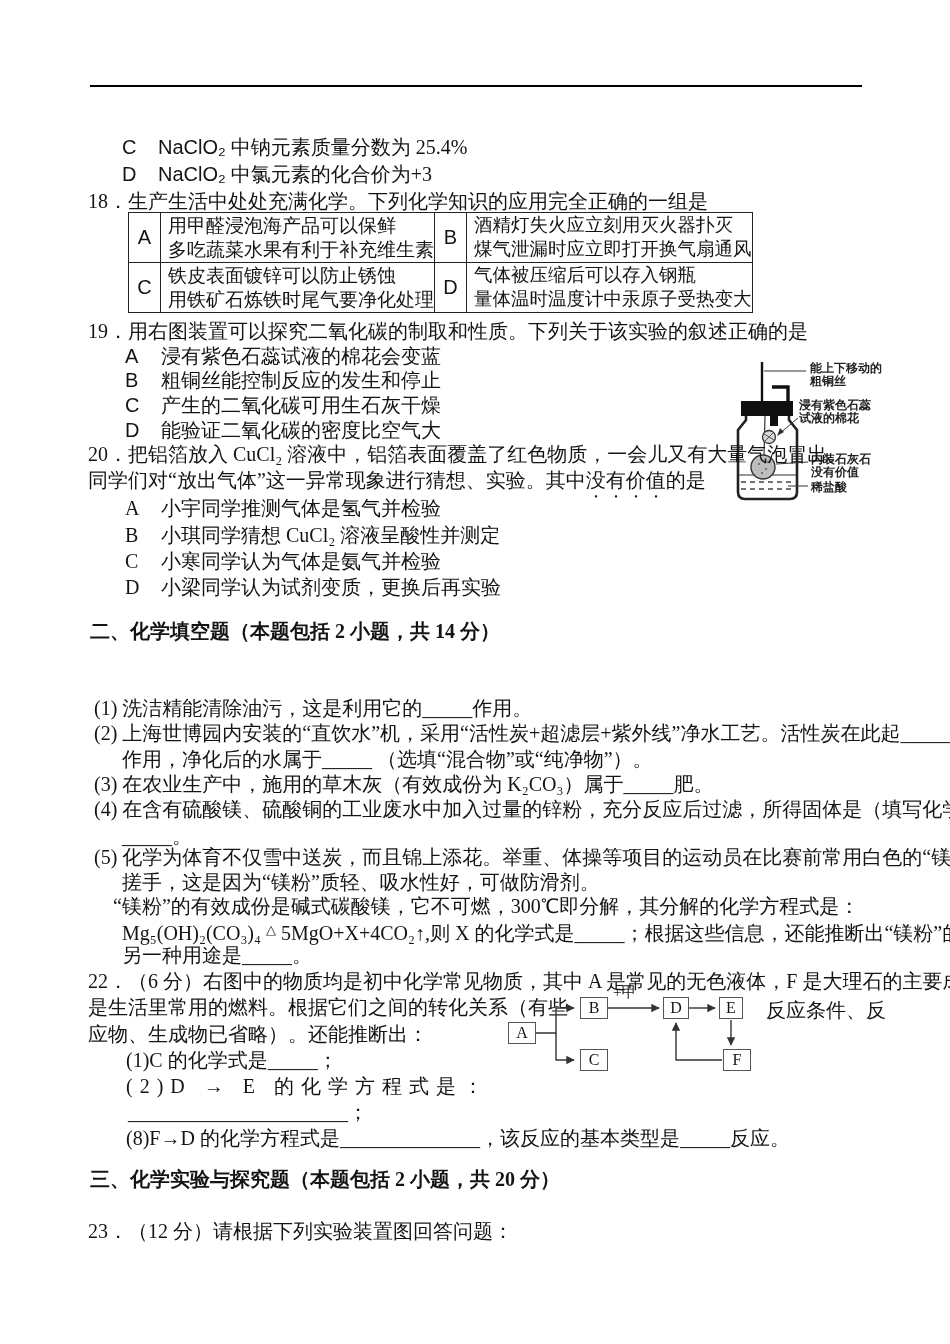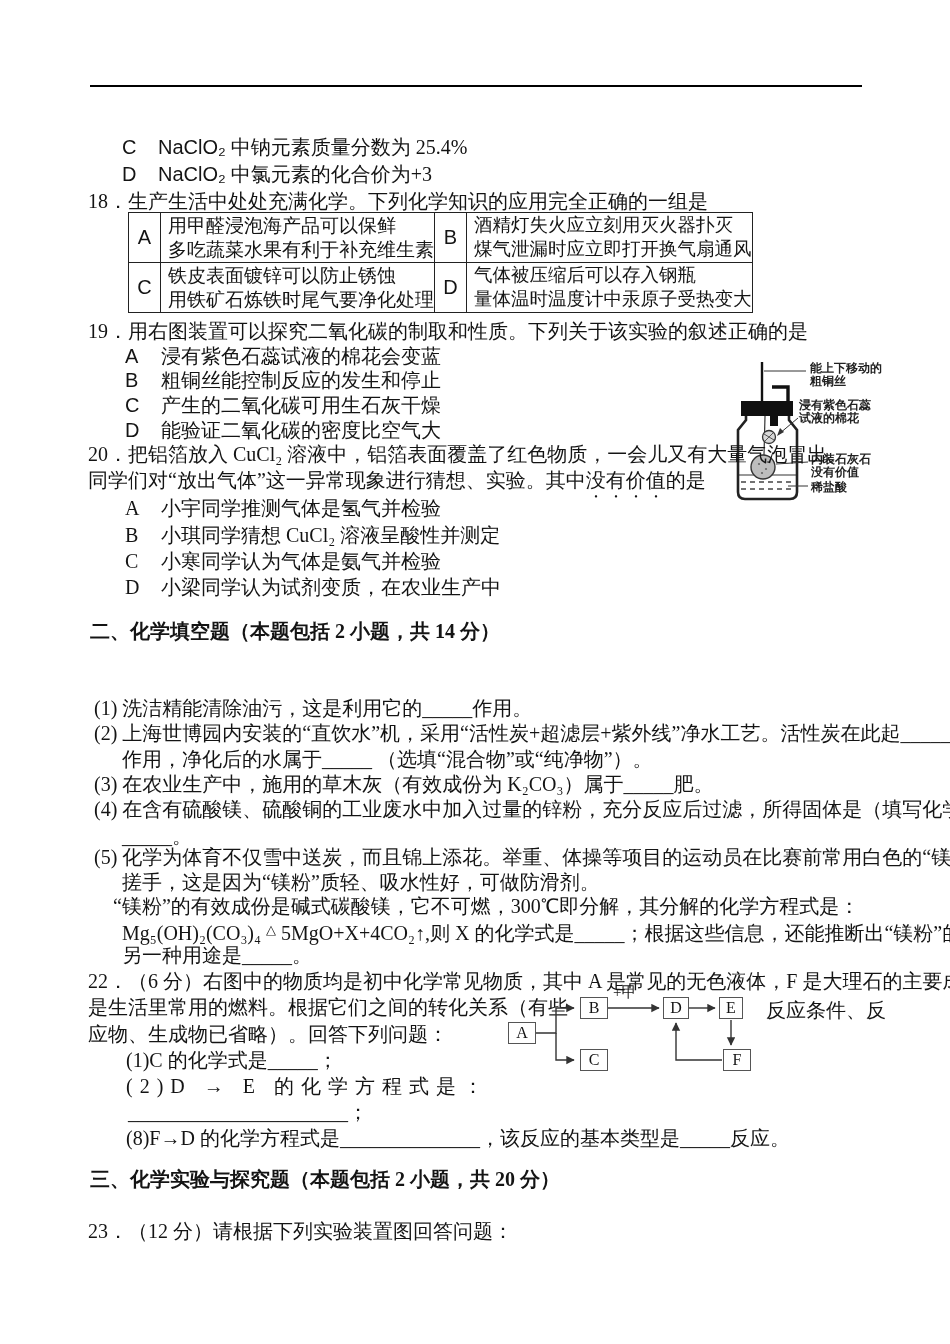--- a/index.html
+++ b/index.html
@@ -110,40 +110,40 @@
   <div class="kai" style="left:810px;top:362px"><span>能上下移动的</span><br><span>粗铜丝</span></div>
   <div class="kai" style="left:799px;top:399px"><span>浸有紫色石蕊</span><br><span>试液的棉花</span></div>
   <div class="kai" style="left:811px;top:453px"><span>内装石灰石</span><br><span>没有价值</span></div>
   <div class="kai" style="left:811px;top:481px">稀盐酸</div>
 
   <div class="t" style="left:88px;top:442px">20．把铝箔放入 CuCl₂ 溶液中，铝箔表面覆盖了红色物质，一会儿又有大量气泡冒出。</div>
   <div class="t" style="left:88px;top:468px"><span>同学们对“放出气体”这一异常现象进行猜想、实验。其中</span><span class="emph">没有价值</span><span>的是</span></div>
   <div class="t" style="left:125px;top:496px"><span class="optL">A</span><span>小宇同学推测气体是氢气并检验</span></div>
   <div class="t" style="left:125px;top:549px"><span class="optL">C</span><span>小寒同学认为气体是氨气并检验</span></div>
   <div class="t" style="left:125px;top:523px"><span class="optL">B</span><span>小琪同学猜想 CuCl₂ 溶液呈酸性并测定</span></div>
-  <div class="t" style="left:125px;top:575px"><span class="optL">D</span><span>小梁同学认为试剂变质，在农业生产中</span></div>
+  <div class="t" style="left:125px;top:575px"><span class="optL">D</span><span>小梁同学认为试剂变质，更换后再实验</span></div>
 
   <div class="t bold" style="left:90px;top:619px">二、化学填空题（本题包括 2 小题，共 14 分）</div>
 
   <div class="t" style="left:94px;top:696px">(1) 洗洁精能清除油污，这是利用它的_____作用。</div>
   <div class="t" style="left:94px;top:721px">(2) 上海世博园内安装的“直饮水”机，采用“活性炭+超滤层+紫外线”净水工艺。活性炭在此起_____</div>
   <div class="t" style="left:122px;top:747px">作用，净化后的水属于_____ （选填“混合物”或“纯净物”）。</div>
   <div class="t" style="left:94px;top:772px">(3) 在农业生产中，施用的草木灰（有效成份为 K₂CO₃）属于_____肥。</div>
   <div class="t" style="left:94px;top:797px">(4) 在含有硫酸镁、硫酸铜的工业废水中加入过量的锌粉，充分反应后过滤，所得固体是（填写化学式）</div>
   <div class="t" style="left:122px;top:824px">_____。</div>
   <div class="t" style="left:94px;top:845px">(5) 化学为体育不仅雪中送炭，而且锦上添花。举重、体操等项目的运动员在比赛前常用白色的“镁粉”</div>
   <div class="t" style="left:122px;top:870px">搓手，这是因为“镁粉”质轻、吸水性好，可做防滑剂。</div>
   <div class="t" style="left:113px;top:894px">“镁粉”的有效成份是碱式碳酸镁，它不可燃，300℃即分解，其分解的化学方程式是：</div>
   <div class="t" style="left:122px;top:918px"><span>Mg₅(OH)₂(CO₃)₄ </span><span class="cond">△</span><span> 5MgO+X+4CO₂↑,则 X 的化学式是_____；根据这些信息，还能推断出“镁粉”的</span></div>
   <div class="t" style="left:122px;top:943px">另一种用途是_____。</div>
 
   <div class="t" style="left:88px;top:969px">22．（6 分）右图中的物质均是初中化学常见物质，其中 A 是常见的无色液体，F 是大理石的主要成分，甲</div>
   <div class="t" style="left:88px;top:995px">是生活里常用的燃料。根据它们之间的转化关系（有些</div>
   <div class="t" style="left:766px;top:998px">反应条件、反</div>
-  <div class="t" style="left:88px;top:1022px">应物、生成物已省略）。回答下列问题：</div>
+  <div class="t" style="left:88px;top:1022px">应物、生成物已省略）。还能推断出：</div>
   <div class="t" style="left:126px;top:1048px">(1)C 的化学式是_____；</div>
   <div class="t spread" style="left:126px;top:1074px">(2)D → E 的化学方程式是：</div>
   <div class="t" style="left:128px;top:1100px">______________________；</div>
   <div class="t" style="left:126px;top:1126px">(8)F→D 的化学方程式是______________，该反应的基本类型是_____反应。</div>
 
   <div class="dbox" style="left:508px;top:1022px">A</div>
   <div class="dbox" style="left:580px;top:997px">B</div>
   <div class="dbox" style="left:580px;top:1049px">C</div>
   <div class="dbox" style="left:663px;top:997px;width:26px">D</div>
   <div class="dbox" style="left:719px;top:997px;width:24px">E</div>

